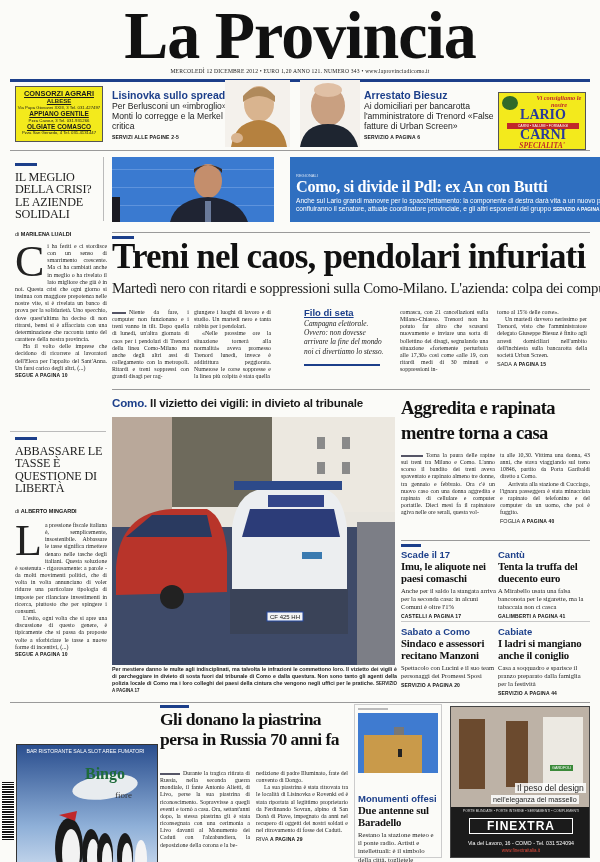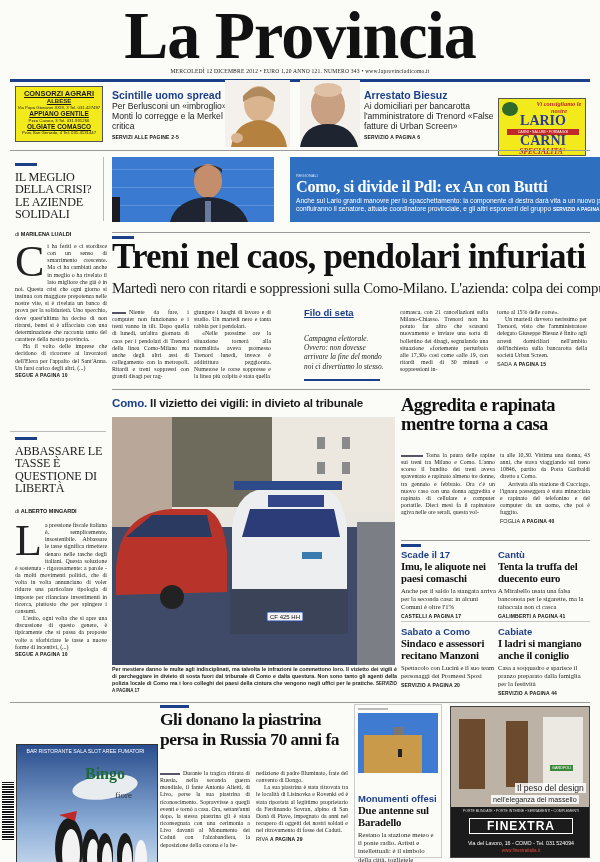--- a/index.html
+++ b/index.html
@@ -29,21 +29,21 @@
 
 .side-title{font-family:"Liberation Serif",serif;font-size:12.2px;line-height:12.4px;color:#222;letter-spacing:-.2px}
 .byline{font-family:"Liberation Sans",sans-serif;font-size:5.5px;color:#111}
 .byline b{font-weight:700}
 .dropcap{float:left;font-size:44px;line-height:36px;margin:1px 3px 0 0;font-family:"Liberation Serif",serif;color:#222}
 
 #main-headline{left:112px;top:237px;width:485px;font-family:"Liberation Serif",serif;font-weight:700;font-size:35px;line-height:40px;letter-spacing:-.8px;color:#111;white-space:nowrap}
 #main-sub{left:112px;top:280px;width:485px;font-family:"Liberation Serif",serif;font-size:14.8px;line-height:16px;letter-spacing:-.3px;color:#1a1a1a;white-space:nowrap}
 
 #filo-title{font-family:"Liberation Sans",sans-serif;font-weight:700;color:#1c3f8a;font-size:9.5px;text-decoration:underline}
-#filo-body{font-style:italic;font-size:7.4px;line-height:9.2px;color:#222;margin-top:16px}
+#filo-body{font-style:italic;font-size:7.4px;line-height:9.2px;color:#222;margin-top:1px}
 
 .box-kicker{font-family:"Liberation Sans",sans-serif;font-weight:700;color:#1c3f8a;font-size:9.5px;line-height:11px}
 .box-title{font-family:Liberation Serif, serif;font-weight:700;color:#111;font-size:10.8px;line-height:12px;letter-spacing:-.2px}
 .box-body{font-size:6.6px;line-height:8px;color:#222;margin-top:3px}
 .box-ref{margin-top:2px}
 </style>
 </head>
 <body>
 
 <div class="abs" id="masthead-title">La Provincia</div>
@@ -54,21 +54,21 @@
   <div class="h">CONSORZI AGRARI</div>
   <div class="h" style="font-size:6px;line-height:7px">ALBESE</div>
   <div class="t">Via Papa Giovanni XXIII, 3 Tel. 031.427497</div>
   <div class="h" style="font-size:6.5px;line-height:7.5px">APPIANO GENTILE</div>
   <div class="t">Pzza Cavour, 3 Tel. 031.931266</div>
   <div class="h" style="font-size:6.5px;line-height:7.5px">OLGIATE COMASCO</div>
   <div class="t">Pzza San Gerardo, 4 Tel. 031.4131447</div>
 </div>
 
 <div class="abs" style="left:112px;top:89px;width:120px">
-  <div class="teaser-kicker">Scintille uomo spread</div>
+  <div class="teaser-kicker">Lisinovka sullo spread</div>
   <div class="teaser-body">Per Berlusconi un «imbroglio» Monti lo corregge e la Merkel lo critica</div>
   <div class="ref" style="margin-top:3px">SERVIZI ALLE PAGINE 2-5</div>
 </div>
 <div class="photo" style="left:225px;top:80px;width:65px;height:67px">
   <svg width="65" height="67" viewBox="0 0 65 67">
     <rect width="65" height="67" fill="#f4f1ec"></rect>
     <ellipse cx="34" cy="24" rx="15" ry="18" fill="#d9b48f"></ellipse>
     <path d="M18 16 Q34 -2 50 16 L50 22 Q34 10 18 22Z" fill="#b08a5c"></path>
     <path d="M6 67 Q10 42 34 40 Q58 42 62 67Z" fill="#b5813f"></path>
     <ellipse cx="12" cy="58" rx="6" ry="5" fill="#d9b48f"></ellipse>
@@ -82,21 +82,21 @@
     <path d="M0 67 Q4 44 28 44 Q52 44 58 67Z" fill="#1e2530"></path>
   </svg>
 </div>
 
 <div class="abs" style="left:364px;top:89px;width:130px">
   <div class="teaser-kicker">Arrestato Biesuz</div>
   <div class="teaser-body">Ai domiciliari per bancarotta l'amministratore di Trenord «False fatture di Urban Screen»</div>
   <div class="ref" style="margin-top:3px">SERVIZIO A PAGINA 6</div>
 </div>
 
-<div class="abs ad-yellow" style="left:498px;top:98px;width:88px;height:58px;overflow:hidden">
+<div class="abs ad-yellow" style="left:498px;top:92px;width:88px;height:58px;overflow:hidden">
   <div style="position:absolute;left:3px;top:3px;width:16px;height:14px;background:#2f6a2a;border-radius:50%"></div>
   <div style="position:absolute;right:3px;top:2px;width:46px;font-family:'Liberation Serif',serif;font-style:italic;font-weight:700;font-size:6.3px;line-height:6.5px;color:#c0282a">Vi consigliamo le nostre</div>
   <div style="position:absolute;left:0;width:88px;top:15px;font-family:'Liberation Serif',serif;font-weight:900;font-size:14px;line-height:14px;color:#2a3a9a">LARIO</div>
   <div style="position:absolute;left:8px;top:30px;width:72px;height:6px;background:#c0282a;color:#fff;font-size:3.6px;line-height:6px">CARNI • SALUMI • FORMAGGI</div>
   <div style="position:absolute;left:0;width:88px;top:35px;font-family:'Liberation Serif',serif;font-weight:900;font-size:14px;line-height:14px;color:#2a3a9a">CARNI</div>
   <div style="position:absolute;left:0;width:86px;top:48px;text-align:center;font-family:'Liberation Serif',serif;font-style:italic;font-weight:700;font-size:7.5px;color:#c0282a">SPECIALITA'</div>
 </div>
 
 <div class="rule" style="left:10px;top:150px;width:580px"></div>
 
@@ -204,21 +204,21 @@
     <rect x="118" y="172" width="118" height="45" fill="#3a4358"></rect>
     <rect x="155" y="195" width="36" height="9" fill="#f4f4f4" stroke="#2448a0" stroke-width="1"></rect>
     <text x="173" y="202" font-size="6" text-anchor="middle" font-family="Liberation Sans, sans-serif" fill="#111">CF 425 HH</text>
   </svg>
 </div>
 <div class="abs sans" style="left:112px;top:666px;width:285px;font-size:5.3px;line-height:7px;font-weight:700;color:#222;text-align:justify">
   <span>Per mestiere danno le multe agli indisciplinati, ma talvolta le infrazioni le commettono loro. Il vizietto dei vigili è di parcheggiare in divieto di sosta fuori dal tribunale di Como e dalla questura. Non sono tanto gli agenti della polizia locale di Como ma i loro colleghi dei paesi della cintura che vengono negli uffici per le pratiche.</span>
   <span style="font-size:4.5px">SERVIZIO A PAGINA 17</span>
 </div>
 
-<div class="abs serif" style="left:401px;top:396px;width:195px;font-weight:700;font-size:18.5px;line-height:19px;letter-spacing:-.5px;color:#111">Aggredita e rapinata mentre torna a casa</div>
+<div class="abs serif" style="left:401px;top:396px;width:195px;font-weight:700;font-size:18.5px;line-height:25px;letter-spacing:-.5px;color:#111">Aggredita e rapinata mentre torna a casa</div>
 <div class="abs col" style="left:401px;top:452px;width:94px">
   <span style="display:inline-block;width:22px;height:2px;background:#556;vertical-align:middle;margin-right:3px"></span><span>Torna la paura delle rapine sui treni tra Milano e Como. L'anno scorso il bandito dei treni aveva spaventato e rapinato almeno tre donne, tra gennaio e febbraio. Ora c'è un nuovo caso con una donna aggredita e rapinata di cellulare e computer portatile. Dieci mesi fa il rapinatore agiva nelle ore serali, questa vol-</span>
 </div>
 <div class="abs col" style="left:500px;top:452px;width:90px">
   <div>ta alle 10,30. Vittima una donna, 43 anni, che stava viaggiando sul treno 10846, partito da Porta Garibaldi diretto a Como.</div>
   <p>Arrivata alla stazione di Cucciago, l'ignara passeggera è stata minacciata e rapinato del telefonino e del computer da un uomo, che poi è fuggito.</p>
   <div style="margin-top:2px">
     <span class="sans" style="font-size:5.5px">FOGLIA</span>
     <span class="ref">A PAGINA 40</span>
   </div>

